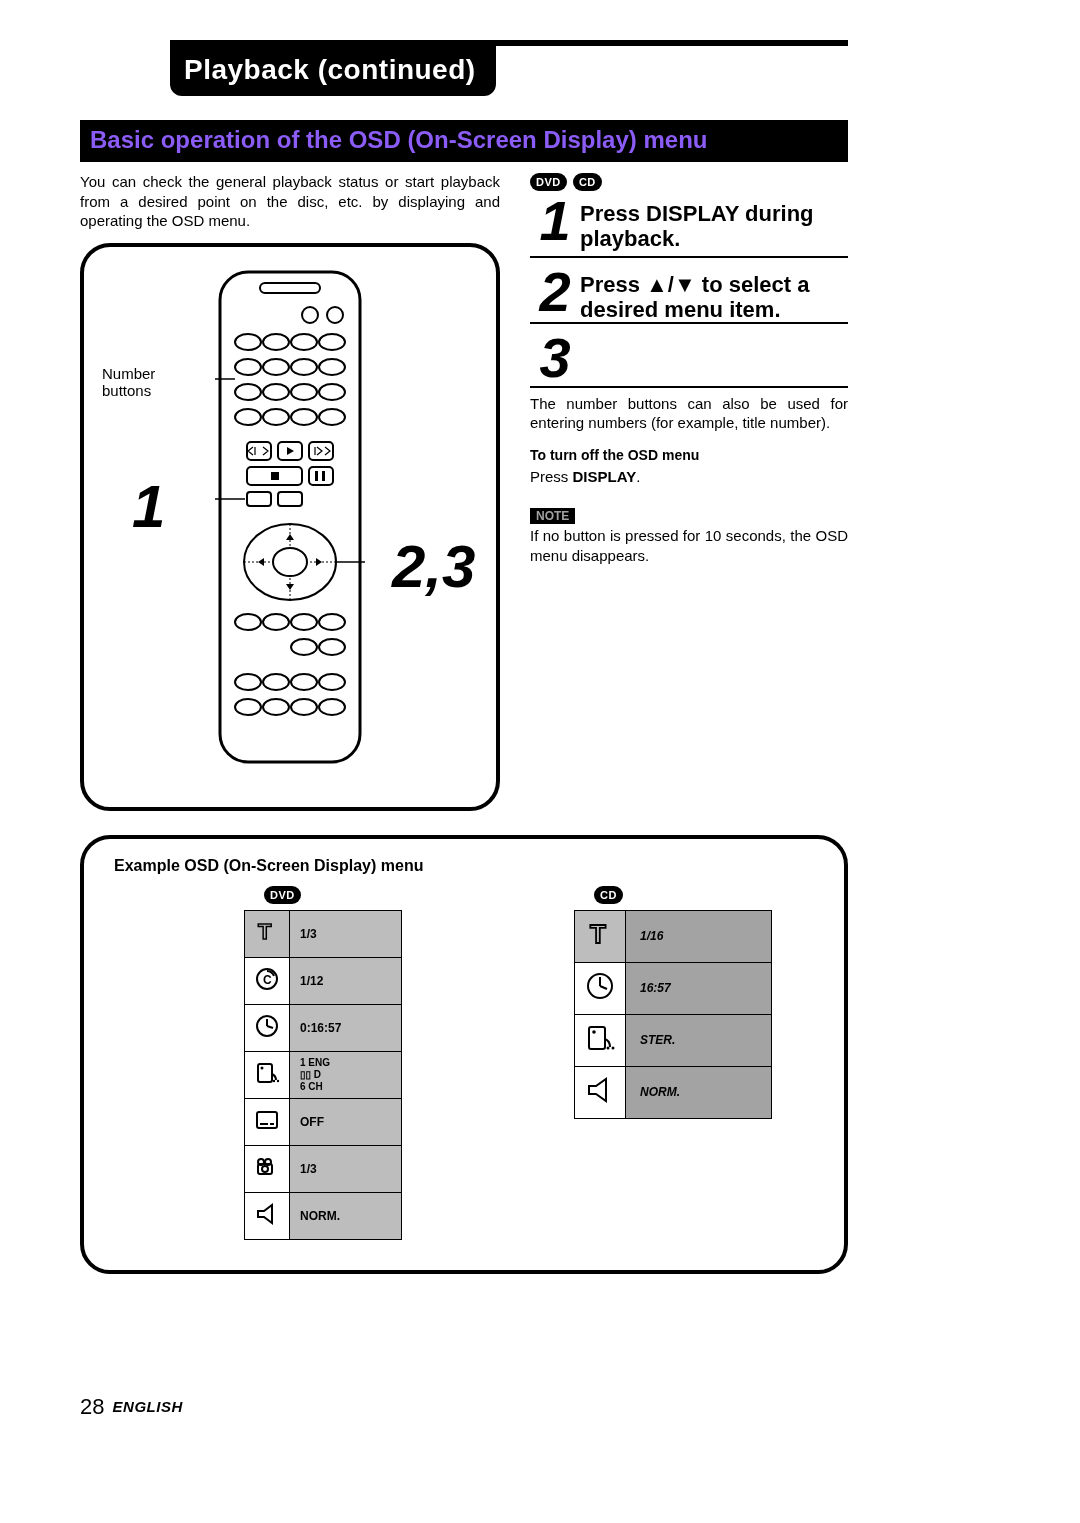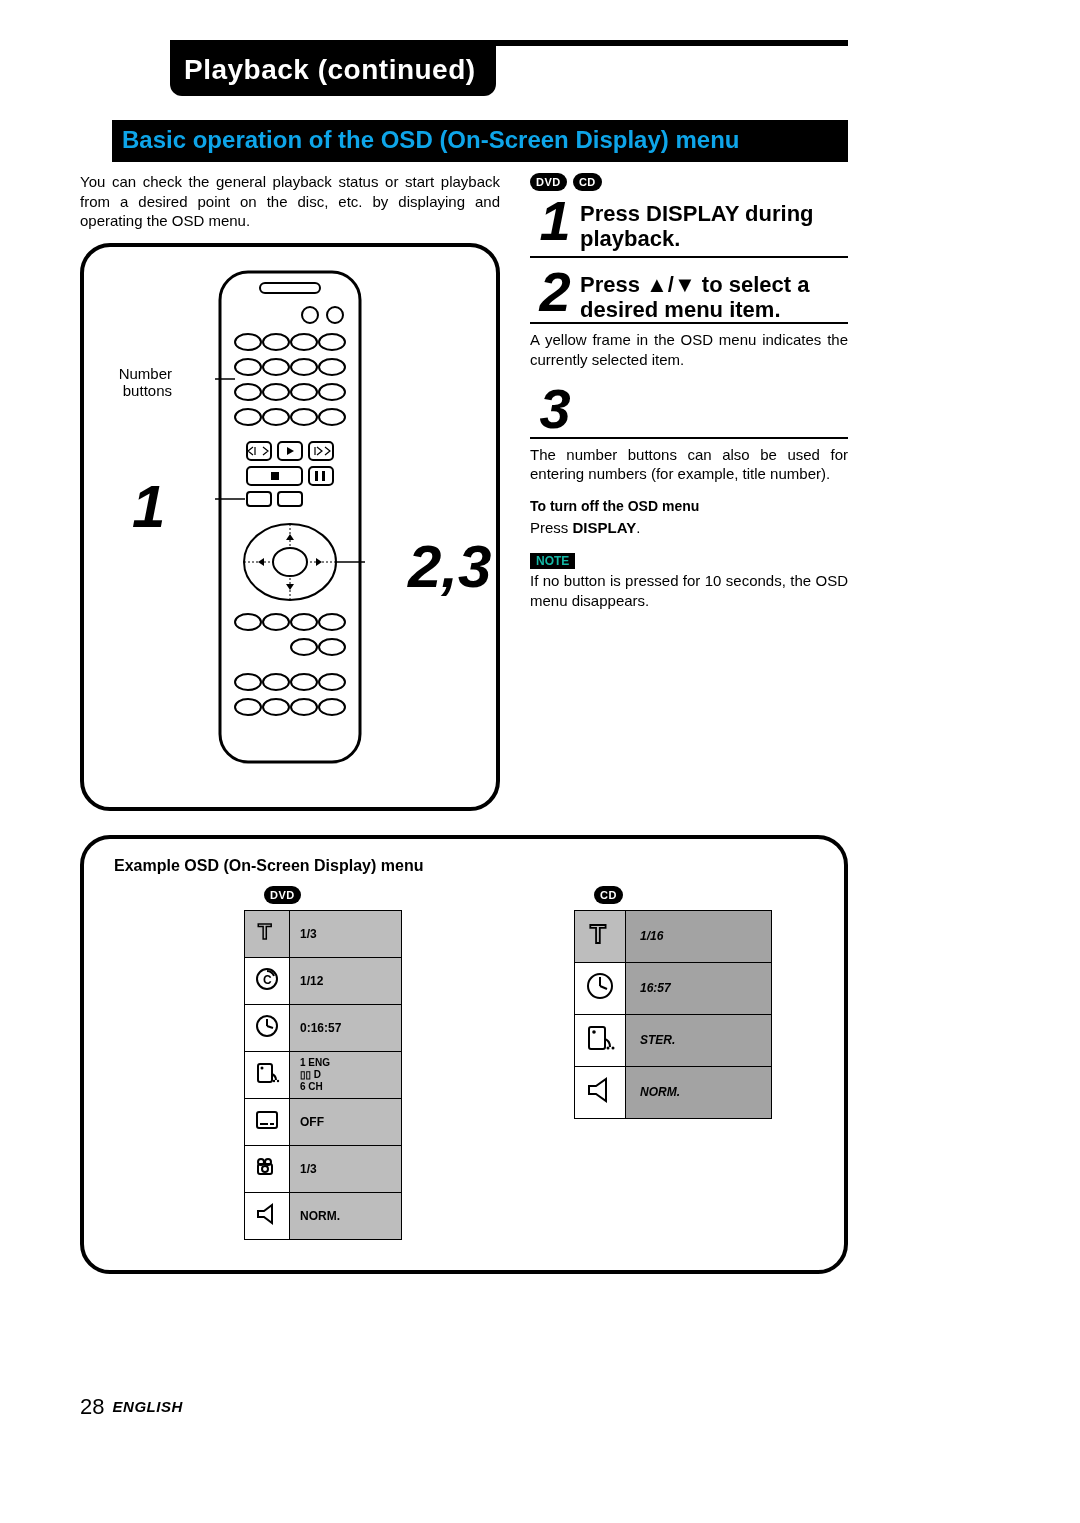--- a/index.html
+++ b/index.html
@@ -29,28 +29,27 @@
     font-size: 28px;
     padding: 8px 20px 10px 14px;
     border-radius: 0 0 12px 12px;
     margin-left: 0;
     font-family: Arial, sans-serif;
     letter-spacing: 0.5px;
     font-stretch: condensed;
   }
   .section-bar {
     background: #000;
-    color: #0ea5e9;
+    color: #8b5cf6;
     font-weight: bold;
     font-size: 24px;
     padding: 6px 10px 8px 10px;
     margin-top: 24px;
     margin-bottom: 10px;
     font-stretch: condensed;
-    margin-left: 32px;
   }
   .columns {
     display: flex;
     gap: 30px;
     align-items: flex-start;
   }
   .col-left {
     flex: 0 0 420px;
   }
   .col-right {
@@ -73,21 +72,20 @@
   }
   .remote-svg {
     position: absolute;
     left: 50%;
     top: 20px;
     transform: translateX(-50%);
   }
   .callout-label {
     position: absolute;
     font-size: 15px;
-    text-align: right;
   }
   .callout-big {
     position: absolute;
     font-family: "Arial Black", Arial, sans-serif;
     font-weight: 900;
     font-style: italic;
     font-size: 60px;
   }
   .pill {
     display: inline-flex;
@@ -138,25 +136,25 @@
   }
   .sub-heading {
     font-weight: bold;
     font-size: 14px;
     margin-top: 14px;
     margin-bottom: 4px;
   }
   .note-pill {
     display: inline-block;
     background: #000;
-    color: #14b8a6;
+    color: #a3a3a3;
     font-size: 12px;
     font-weight: bold;
     padding: 1px 6px;
-    margin-top: 4px;
+    margin-top: 10px;
   }
   .example-panel {
     border: 4px solid #000;
     border-radius: 30px;
     padding: 18px 30px 30px 30px;
     margin-top: 24px;
   }
   .example-title {
     font-weight: bold;
     font-size: 16px;
@@ -312,41 +310,40 @@
           </g>
 
           <line x1="-30" y1="112" x2="20" y2="112" stroke="#000" stroke-width="1.5"></line>
           <line x1="-30" y1="232" x2="30" y2="232" stroke="#000" stroke-width="1.5"></line>
           <line x1="121" y1="295" x2="170" y2="295" stroke="#000" stroke-width="1.5"></line>
         </svg>
 
         <div class="callout-label" style="left:18px; top:118px; width:70px; white-space:pre-line;">Number
 buttons</div>
         <div class="callout-big" style="left:48px; top:225px;">1</div>
-        <div class="callout-big" style="left:324px; top:285px;">2,3</div>
+        <div class="callout-big" style="left:308px; top:285px;">2,3</div>
       </div>
     </div>
 
     <div class="col-right">
       <div style="margin-bottom:2px;">
         <span class="pill">DVD</span>
         <span class="pill">CD</span>
       </div>
 
       <div class="step">
         <div class="step-num">1</div>
         <div class="step-text">Press DISPLAY during playback.</div>
       </div>
 
       <div class="step" style="border-bottom:none;margin-bottom:0;padding-bottom:0;">
         <div class="step-num">2</div>
         <div class="step-text">Press <span class="tri">▲</span>/<span class="tri">▼</span> to select a desired menu item.</div>
       </div>
       <div style="border-bottom:2px solid #000;margin-bottom:6px;"></div>
-      <div class="body-text">A yellow frame in the OSD menu indicates the currently selected item.</div>
 
       <div class="step">
         <div class="step-num">3</div>
       </div>
       <div class="body-text">The number buttons can also be used for entering numbers (for example, title number).</div>
 
       <div class="sub-heading">To turn off the OSD menu</div>
       <div class="body-text" style="text-align:left;margin-top:2px;">
         <span>Press </span><b>DISPLAY</b><span>.</span>
       </div>

